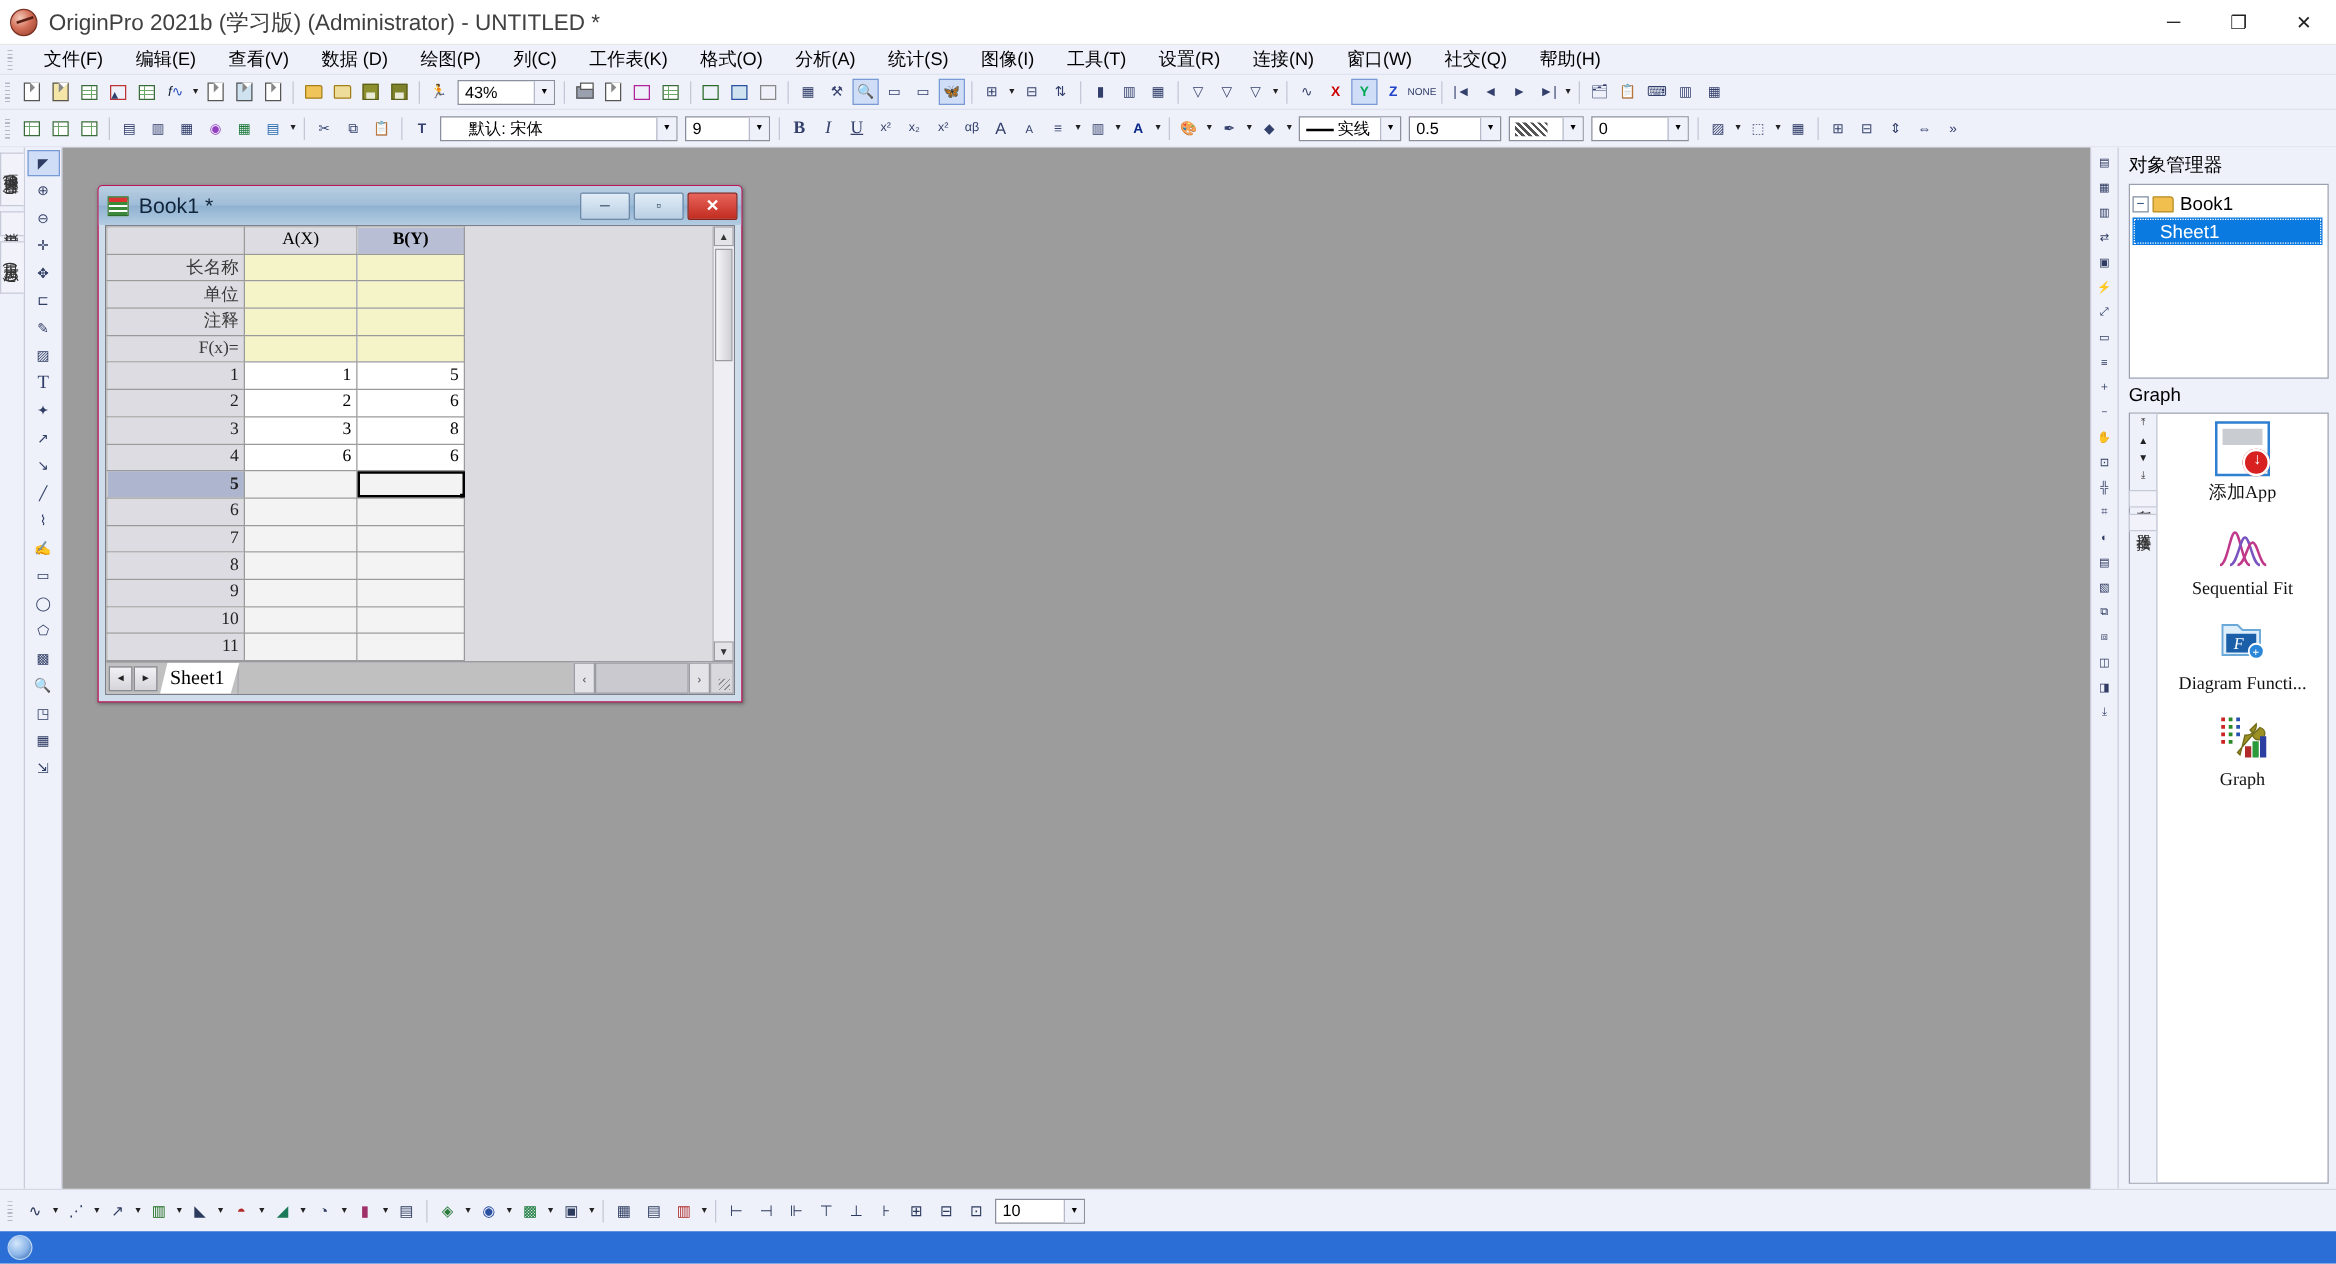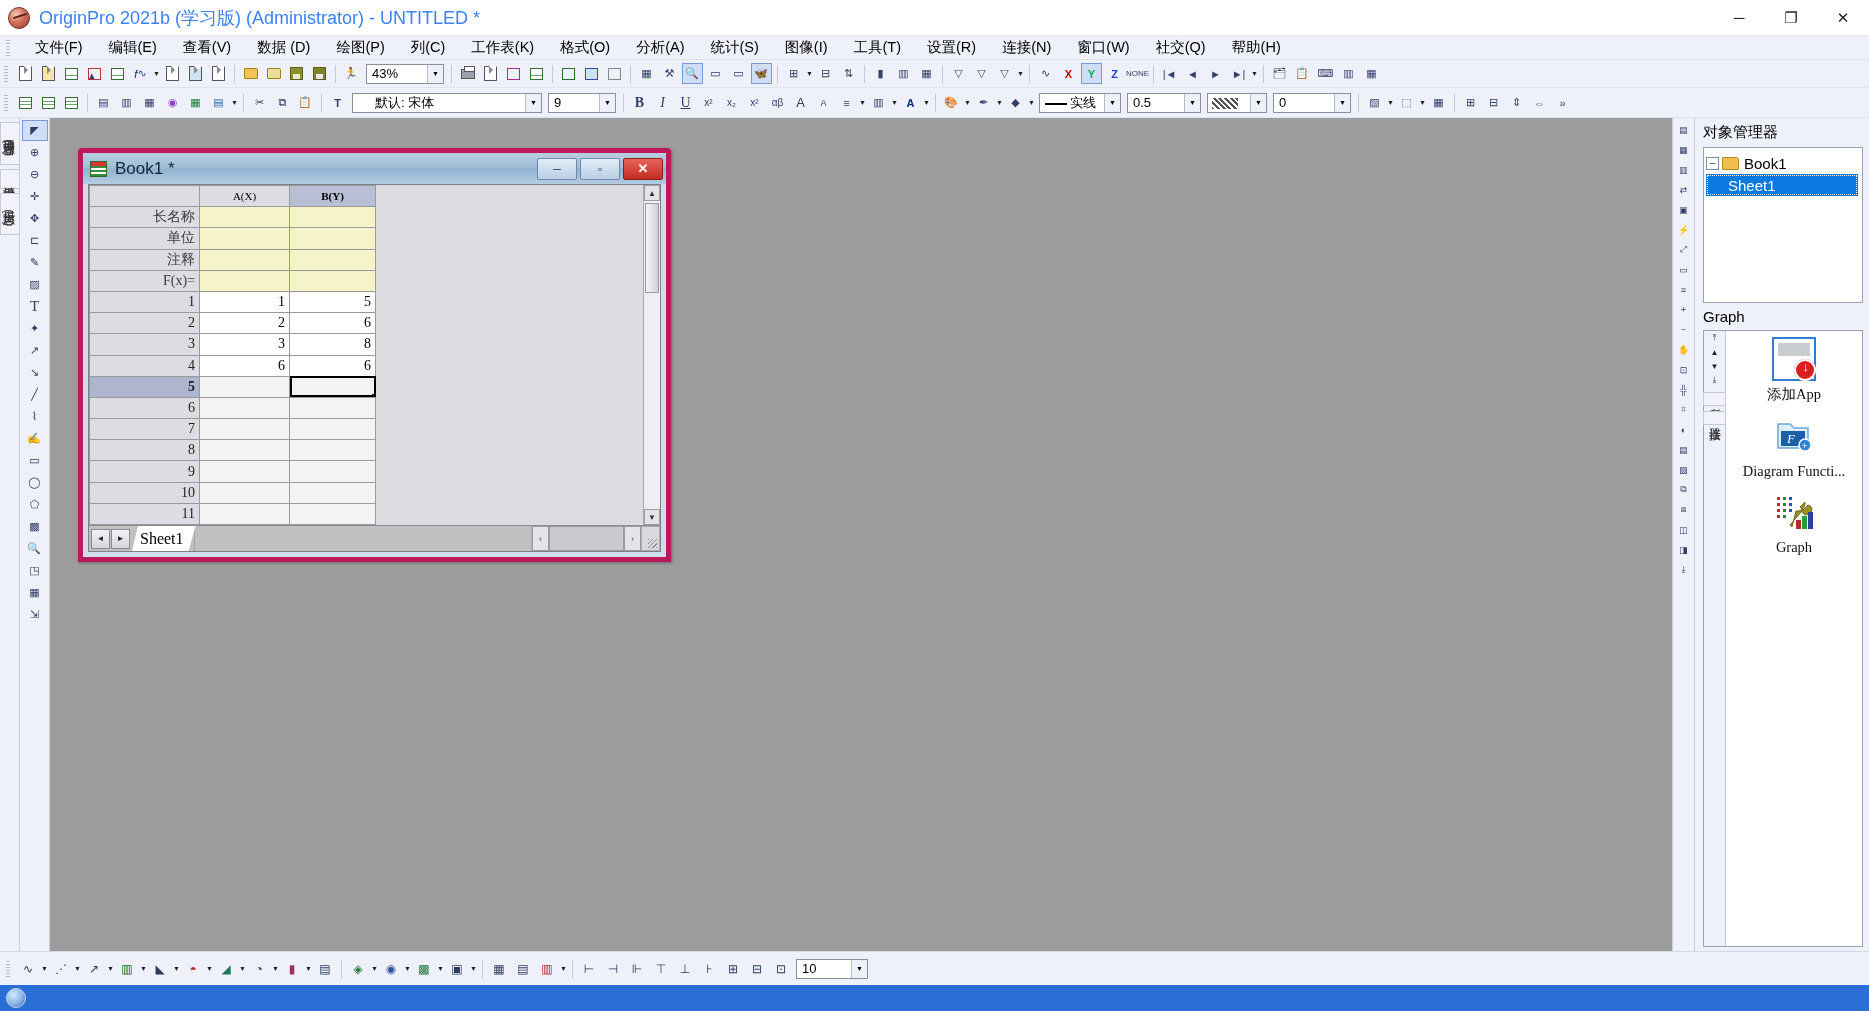--- a/index.html
+++ b/index.html
@@ -31,21 +31,21 @@
     border-radius: 50%;
     background: radial-gradient(circle at 35% 32%, #f3c9b8 0%, #d4705a 45%, #8f3a28 100%);
     border: 1px solid #7a2f20;
     position: relative; flex: 0 0 22px;
   }
   .title-icon::after {
     content:""; position:absolute; left:4px; top:7px; width:14px; height:2px;
     background:#5a1f14; transform: rotate(-18deg);
   }
   .title-text {
-    font-size: 18px; color: #3b82f6; white-space: nowrap;
+    font-size: 18px; color: #404040; white-space: nowrap;
   }
   .win-buttons {
     margin-left: auto; display: flex; height: 36px;
   }
   .win-btn {
     width: 52px; height: 36px;
     display: flex; align-items: center; justify-content: center;
     font-size: 15px; color: #222;
   }
 
@@ -152,23 +152,23 @@
 
   .workspace {
     flex: 1 1 auto; position: relative;
     background: #9c9c9c;
     overflow: hidden;
   }
 
   
   .mdi {
     position: absolute; left: 28px; top: 30px;
-    width: 593px; height: 414px;
+    width: 516px; height: 414px;
     background: #cfdcea;
-    border: 5px solid #be185d;
+    border: 1px solid #be185d;
     border-radius: 4px 4px 0 0;
     display: flex; flex-direction: column;
     box-shadow: 1px 1px 3px rgba(0,0,0,.35);
   }
   .mdi-title {
     height: 31px; flex: 0 0 31px;
     background: linear-gradient(to bottom,#b9cee1 0%, #9fbdd8 48%, #90b2d1 52%, #b3cde2 100%);
     display: flex; align-items: center; padding: 0 3px 0 7px;
     border-radius: 3px 3px 0 0;
   }
@@ -204,21 +204,21 @@
   }
   table.ws td, table.ws th {
     border: 1px solid #9a9a9a; height: 20px; padding: 0 4px;
     overflow: hidden; white-space: nowrap;
   }
   .col-h { width: 110px; }
   .col-a { width: 90px; }
   .col-b { width: 86px; }
   th.hdr {
     background: #dcdce2; font-weight: normal; text-align: center;
-    height: 30px; font-size: 11px;
+    height: 30px; font-size: 14px;
   }
   th.hdr.selcol { background: #b8bed4; font-weight: bold; }
   td.rowhdr {
     background: #dcdce2; text-align: right; color: #222;
   }
   td.rowhdr.sel { background: #aeb5ce; font-weight: bold; }
   td.meta { background: #f5f3c8; }
   td.metalbl { background: #dcdce2; text-align: right; color: #3a3a3a; }
   td.val { background: #fff; text-align: right; }
   td.empty { background: #f3f3f3; }
@@ -849,20 +849,30 @@
 
           <div class="app-item">
             <div class="app-ico ai-add">
                 <i>↓</i>
               </div>
             <div class="app-label">添加App</div>
           </div>
 
 
 
+          <div class="app-item">
+            <div class="app-ico ai-seq">
+              <svg width="44" height="44" viewBox="0 0 44 44">
+                <path d="M4 38 C10 38, 12 12, 16 12 C20 12, 22 38, 28 38" stroke="#c0398a" stroke-width="2" fill="none"></path>
+                <path d="M12 38 C18 38, 20 16, 24 16 C28 16, 30 38, 36 38" stroke="#7a54c0" stroke-width="2" fill="none"></path>
+                <path d="M18 38 C24 38, 26 20, 30 20 C34 20, 36 38, 41 38" stroke="#c0398a" stroke-width="2" fill="none"></path>
+              </svg>
+            </div>
+            <div class="app-label">Sequential Fit</div>
+          </div>
 
           <div class="app-item">
             <div class="app-ico ai-fit">
               <svg width="44" height="44" viewBox="0 0 44 44">
                 <path d="M6 10 h12 l4 4 h14 v20 H6 Z" fill="#dfeefb" stroke="#6aa8d8" stroke-width="1.5"></path>
                 <rect x="9" y="17" width="24" height="15" fill="#1b5fa8"></rect>
                 <text x="15" y="29" font-family="'Liberation Serif',serif" font-size="13" font-style="italic" fill="#fff">F</text>
                 <circle cx="33" cy="31" r="6" fill="#2a86d8" stroke="#fff" stroke-width="1.5"></circle>
                 <text x="30" y="35" font-size="9" fill="#fff">+</text>
               </svg>

